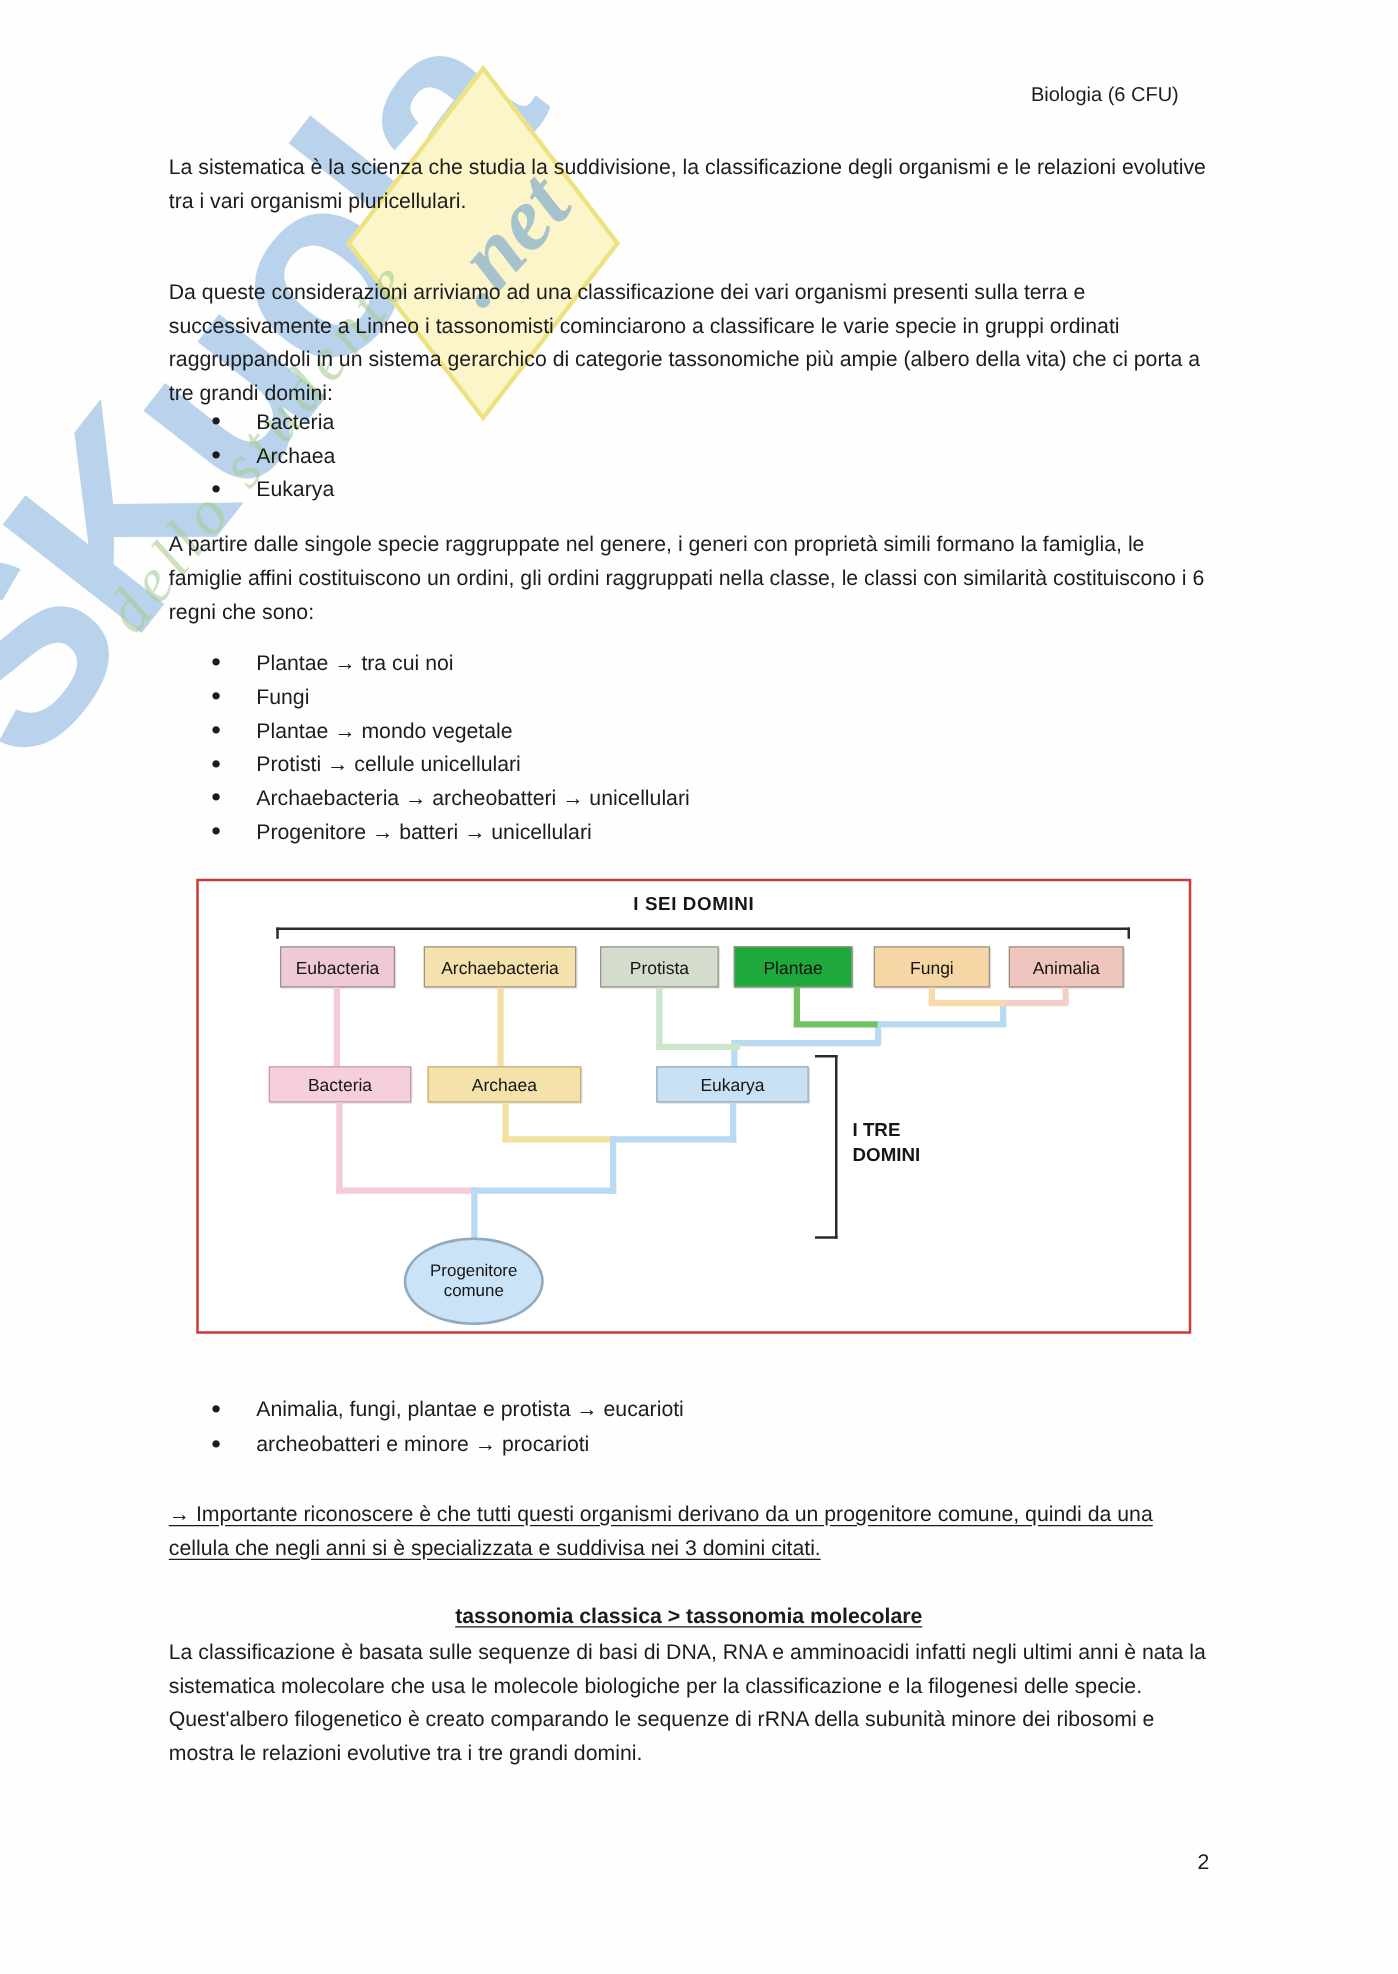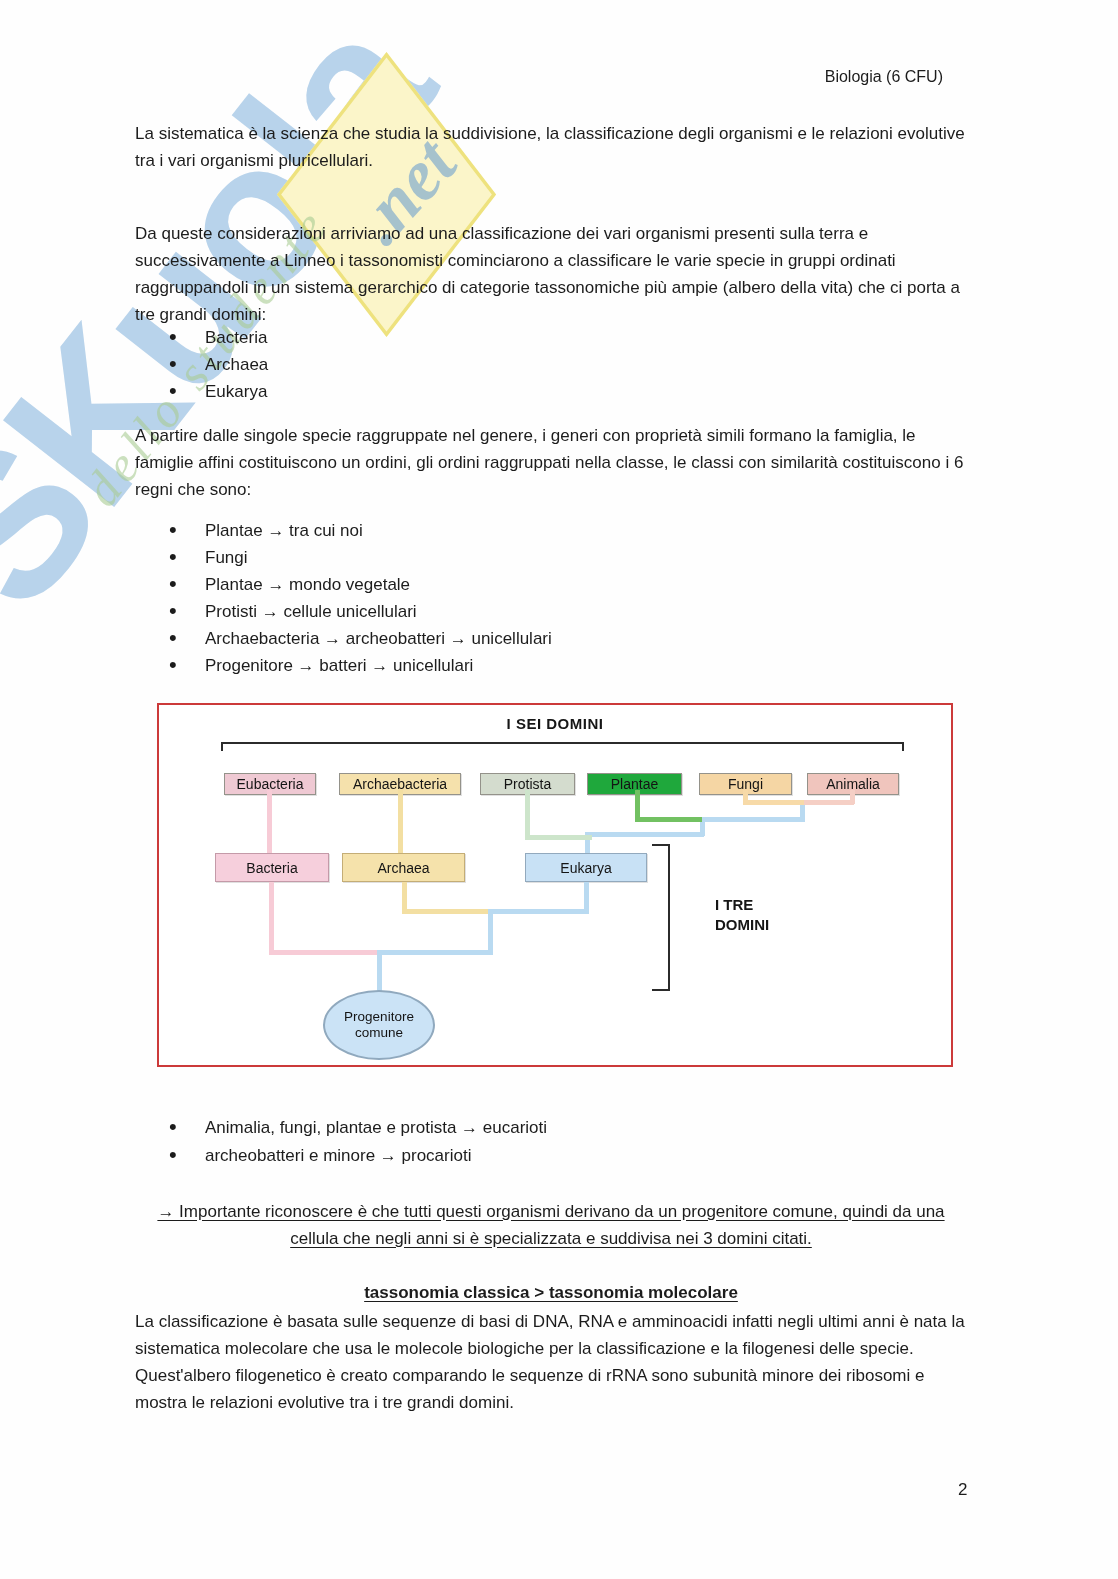--- a/index.html
+++ b/index.html
@@ -39,41 +39,41 @@
   }
   
   .tx { position:absolute; left:135px; width:832px; font-size:17px; line-height:27px; z-index:1; }
   .hdr { position:absolute; left:135px; width:830px; top:68px; text-align:right; padding-right:22px; font-size:16px; z-index:1; }
   .p1 { top:120px; }
   .p2 { top:220px; }
   .l1 { top:324px; }
   .p3 { top:422px; }
   .l2 { top:517px; }
   .l3 { top:1114px; line-height:28px; }
-  .p4 { top:1198px;text-align:center; }
+  .p4 { top:1198px; }
   .p4 span { text-decoration:underline; text-underline-offset:3px; }
   .hd2 { top:1279px; text-align:center; font-weight:bold; }
   .hd2 span { text-decoration:underline; text-underline-offset:3px; }
   .p56 { top:1308px; }
   ul.blist { list-style:none; }
   ul.blist li { position:relative; padding-left:70px; }
   ul.blist li::before { content:"\2022"; position:absolute; left:34px; top:-1px; font-size:22px; }
   .pageno { position:absolute; left:958px; top:1480px; width:34px; font-size:17px; z-index:1; }
   
   .fig {
     position:absolute; left:157px; top:703px; width:796px; height:364px;
     background:#ffffff; border:2px solid #cc3a3a; z-index:1;
   }
   .fig-title { position:absolute; left:0; right:0; top:10px; text-align:center;
     font-size:15px; font-weight:bold; letter-spacing:0.5px; color:#161616; }
   .brk-top { position:absolute; left:62px; top:37px; width:683px; height:9px;
     border-top:2px solid #2b2b2b; border-left:2px solid #2b2b2b; border-right:2px solid #2b2b2b; }
   .bx { position:absolute; border:1.5px solid #94928a; display:flex; align-items:center;
     justify-content:center; font-size:14px; color:#141414; box-shadow:1px 1px 0 rgba(0,0,0,0.12); }
-  .r1 { top:68px; height:22px; }
+  .r1 { top:52px; height:33px; }
   .r2 { top:148px; height:29px; }
   .bx-eub { left:65px;  width:92px;  background:#efc9d3; }
   .bx-arc { left:180px; width:122px; background:#f5e1ac; }
   .bx-pro { left:321px; width:95px;  background:#d4dcce; }
   .bx-pla { left:428px; width:95px;  background:#1fa83c; }
   .bx-fun { left:540px; width:93px;  background:#f5d6a4; }
   .bx-ani { left:648px; width:92px;  background:#f0c5bd; }
   .bx-bac { left:56px;  width:114px; background:#f6cfdc; border-color:#c49aa8; }
   .bx-arh { left:183px; width:123px; background:#f5e2ab; border-color:#c4ad76; }
   .bx-euk { left:366px; width:122px; background:#c8e1f5; border-color:#92a9bd; }
@@ -113,21 +113,21 @@
   .v-bell{ left:218px; top:245px; width:5px; height:42px; }
   .ellipse {
     position:absolute; left:164px; top:285px; width:112px; height:70px;
     background:#cbe3f6; border:2px solid #90a9be; border-radius:50%;
     display:flex; align-items:center; justify-content:center; text-align:center;
     font-size:13.5px; line-height:16px; color:#141414; padding:4px;
   }
   .brk-right { position:absolute; left:493px; top:139px; width:18px; height:147px;
     border-top:2px solid #2b2b2b; border-bottom:2px solid #2b2b2b; border-right:2px solid #2b2b2b; }
   .tre-domini { position:absolute; left:523px; top:190px; width:70px;
-    font-size:15px; font-weight:bold; line-height:20px; color:#161616;margin-left:33px; }
+    font-size:15px; font-weight:bold; line-height:20px; color:#161616; }
 </style>
 </head>
 <body>
 
 <div class="page">
 
   <div class="watermark">
     <div class="wm-letters">SKuola</div>
     <div class="wm-diamond"></div>
     <div class="wm-net">.net</div>
@@ -208,18 +208,18 @@
     <li>Animalia, fungi, plantae e protista → eucarioti</li>
     <li>archeobatteri  e minore  → procarioti</li>
   </ul>
 
   <p class="tx p4"><span>→ Importante riconoscere è che tutti questi organismi derivano da un progenitore comune, quindi da una cellula che negli anni si è specializzata e suddivisa nei 3 domini citati.</span></p>
 
   <h2 class="tx hd2"><span>tassonomia classica &gt; tassonomia molecolare</span></h2>
 
   <div class="tx p56">
     <p>La classificazione è basata sulle sequenze di basi di DNA, RNA e amminoacidi infatti negli ultimi anni è nata la sistematica molecolare che usa le molecole biologiche per la classificazione e la filogenesi delle specie.</p>
-    <p>Quest'albero filogenetico è creato comparando le sequenze di rRNA sono subunità minore dei ribosomi e mostra le relazioni evolutive tra i tre grandi domini.</p>
+    <p>Quest'albero filogenetico è creato comparando le sequenze di rRNA della subunità minore dei ribosomi e mostra le relazioni evolutive tra i tre grandi domini.</p>
   </div>
 
   <div class="pageno">2</div>
 
 </div>
 
 </body></html>

